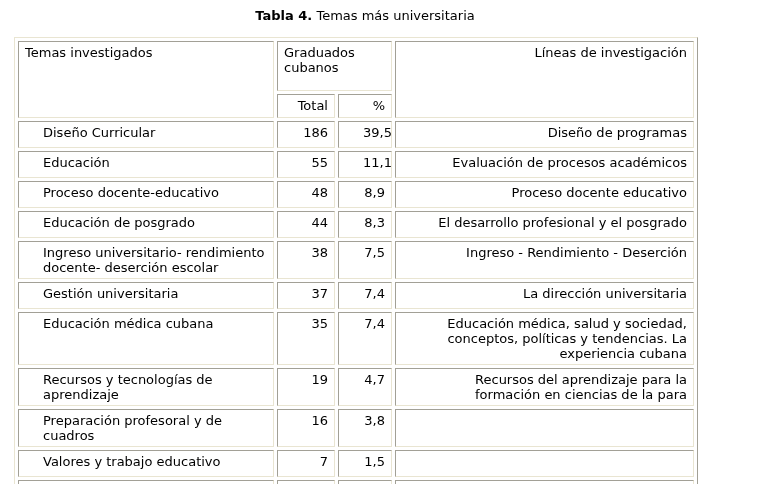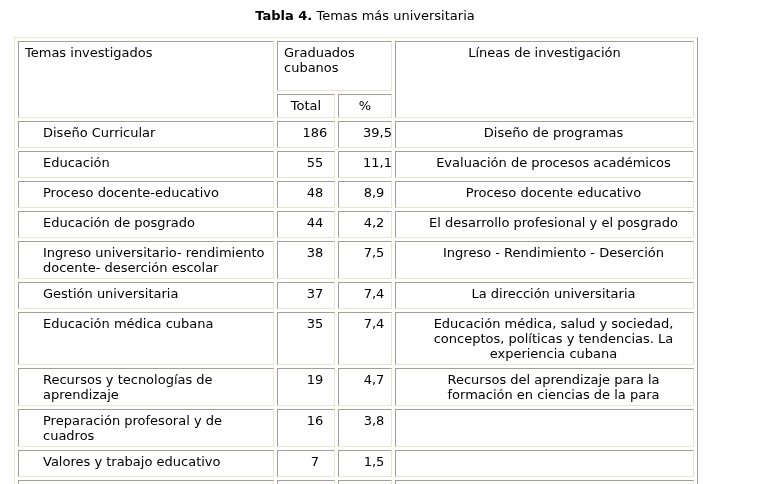--- a/index.html
+++ b/index.html
@@ -48,21 +48,21 @@
     border-width: 1px;
     border-top-color: var(--border-dark);
     border-left-color: var(--border-dark);
     border-bottom-color: var(--border-light);
     border-right-color: var(--border-light);
     padding: 3px 6px;
     vertical-align: top;
     line-height: 15px;
     overflow: hidden;
   }
-  td.center { text-align: center; }
+  td.center { text-align: right; }
   td.left   { text-align: left; }
 
   tr.hdr-row-1 td { height: 50px; }
   td.th-sub      { height: 24px; }
   tbody tr td    { height: 27px; padding-left: 24px; }
   tbody tr.tall td { height: auto; }
   tbody tr.total-row td { height: 20px; padding-top: 2px; }
 </style>
 </head>
 <body style="color: rgb(0, 0, 0); background: rgb(255, 255, 255);">
@@ -105,21 +105,21 @@
     </tr>
     <tr>
       <td class="left">Proceso docente-educativo</td>
       <td class="center">48</td>
       <td class="center">8,9</td>
       <td class="center">Proceso docente educativo</td>
     </tr>
     <tr>
       <td class="left">Educación de posgrado</td>
       <td class="center">44</td>
-      <td class="center">4,2</td>
+      <td class="center">8,3</td>
       <td class="center">El desarrollo profesional y el posgrado</td>
     </tr>
     <tr class="tall">
       <td class="left">Ingreso universitario- rendimiento docente- deserción escolar</td>
       <td class="center">38</td>
       <td class="center">7,5</td>
       <td class="center">Ingreso - Rendimiento - Deserción</td>
     </tr>
     <tr>
       <td class="left">Gestión universitaria</td>

